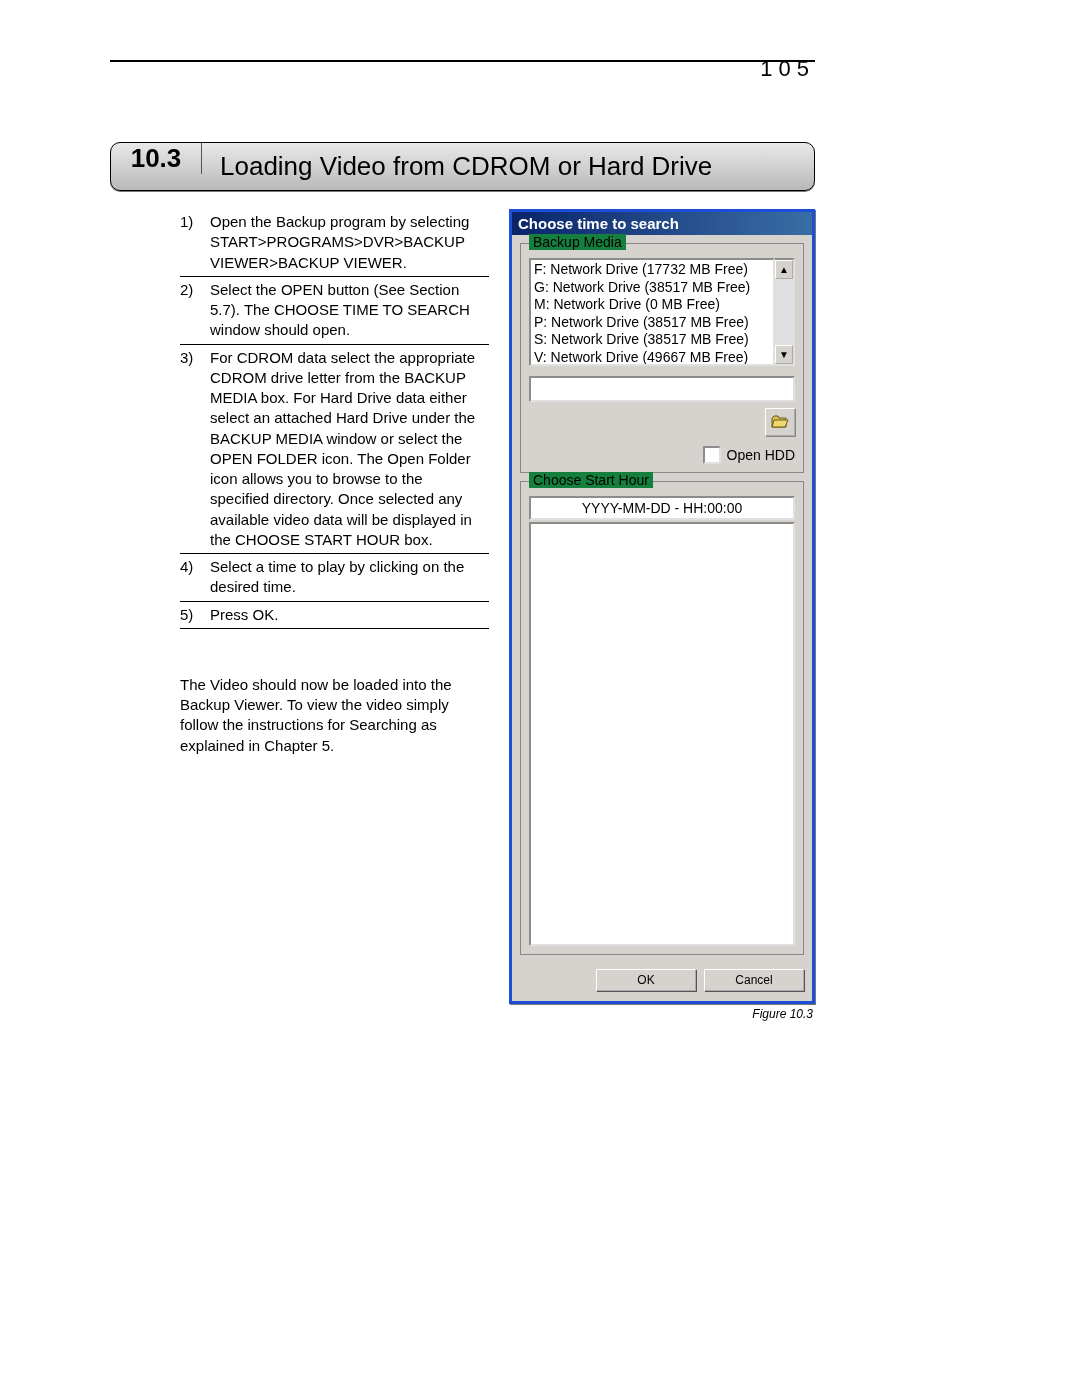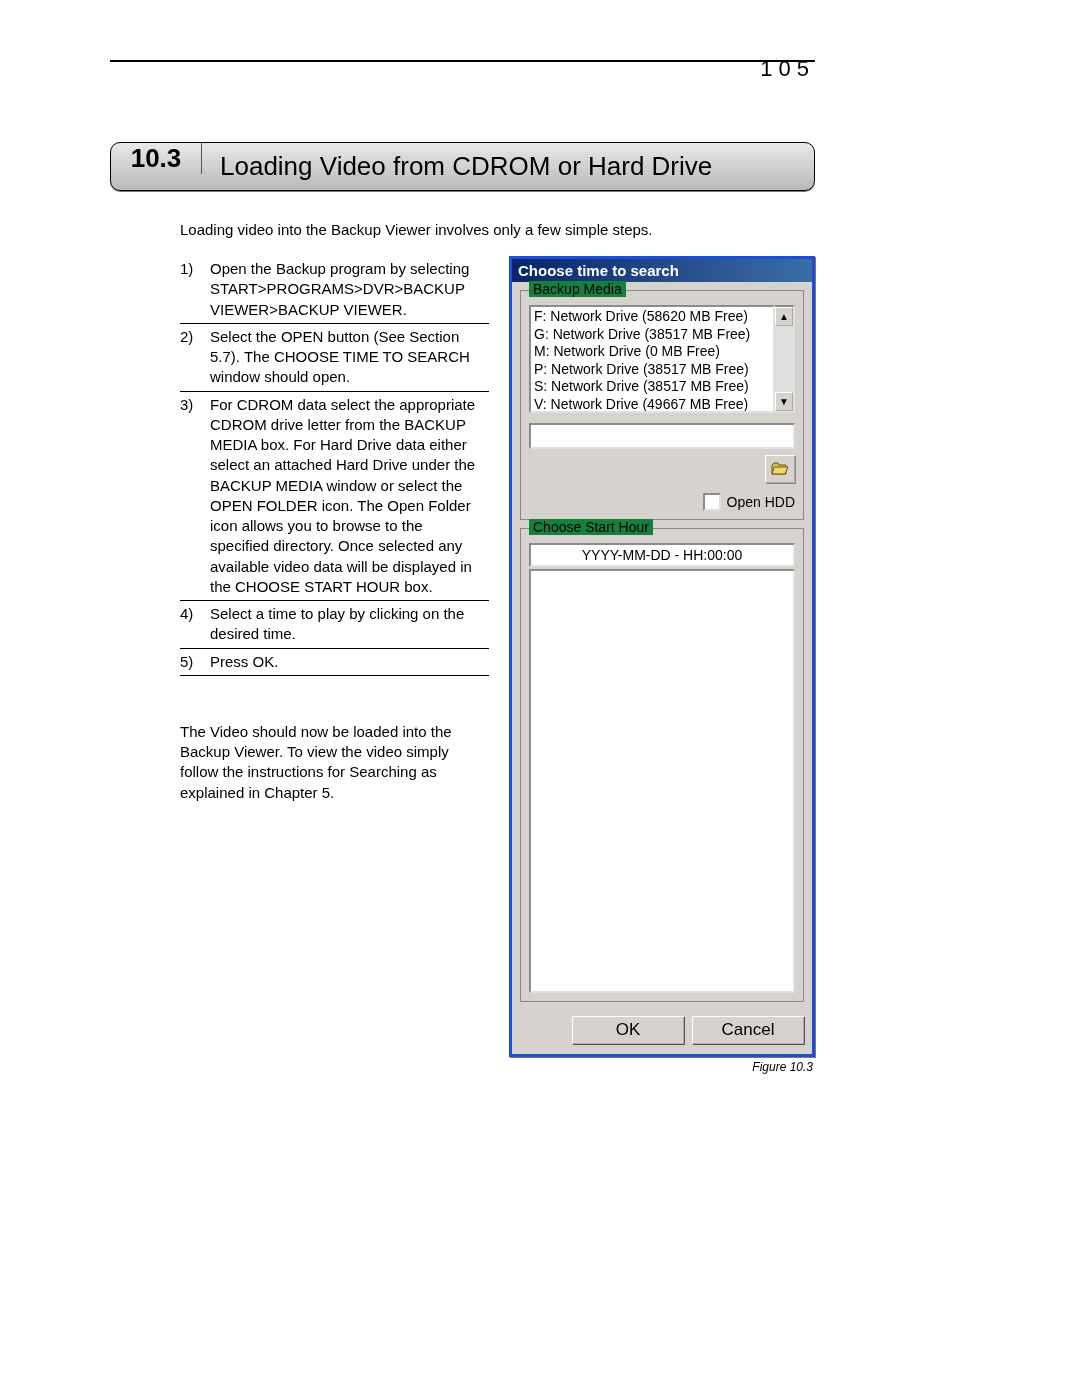--- a/index.html
+++ b/index.html
@@ -202,25 +202,25 @@
     height: 420px;
   }
   .btn-row {
     display: flex;
     justify-content: flex-end;
     gap: 8px;
     padding: 6px 8px 10px 8px;
   }
   .win-btn {
     min-width: 78px;
-    padding: 3px 16px;
+    padding: 3px 10px;
     background: #d6d3ce;
     border: 1px outset #fff;
     box-shadow: 1px 1px 0 #555;
-    font-size: 17px;
+    font-size: 12px;
     text-align: center;
   }
   .figure-caption {
     font-style: italic;
     font-weight: normal;
     font-size: 12px;
     text-align: right;
     margin-top: 3px;
     margin-right: 2px;
   }
@@ -231,21 +231,20 @@
 <div class="page">
 
   <div class="page-number">105</div>
   <div class="top-rule"></div>
 
   <div class="section-header">
     <div class="section-number">10.3</div>
     <div class="section-title">Loading Video from CDROM or Hard Drive</div>
   </div>
 
-  <div class="intro">Loading video into the Backup Viewer involves only a few simple steps.</div>
 
   <div class="body-row">
 
     <div class="left-col">
       <table class="steps">
         <tbody>
             <tr>
           <td class="num">1)</td>
           <td>Open the Backup program by selecting START&gt;PROGRAMS&gt;DVR&gt;BACKUP VIEWER&gt;BACKUP VIEWER.</td>
         </tr>
@@ -274,21 +273,21 @@
     <div class="right-col">
 
       <div class="dialog">
         <div class="dlg-title">Choose time to search</div>
 
         <div class="groupbox">
           <div class="legend">Backup Media</div>
 
           <div class="listbox-wrap">
             <div class="listbox">
-              <div>F: Network Drive (58620 MB Free)</div>
+              <div>F: Network Drive (17732 MB Free)</div>
               <div>G: Network Drive (38517 MB Free)</div>
               <div>M: Network Drive (0 MB Free)</div>
               <div>P: Network Drive (38517 MB Free)</div>
               <div>S: Network Drive (38517 MB Free)</div>
               <div>V: Network Drive (49667 MB Free)</div>
             </div>
             <div class="scrollbar">
               <div class="scroll-btn">▲</div>
               <div class="scroll-track"></div>
               <div class="scroll-btn">▼</div>

